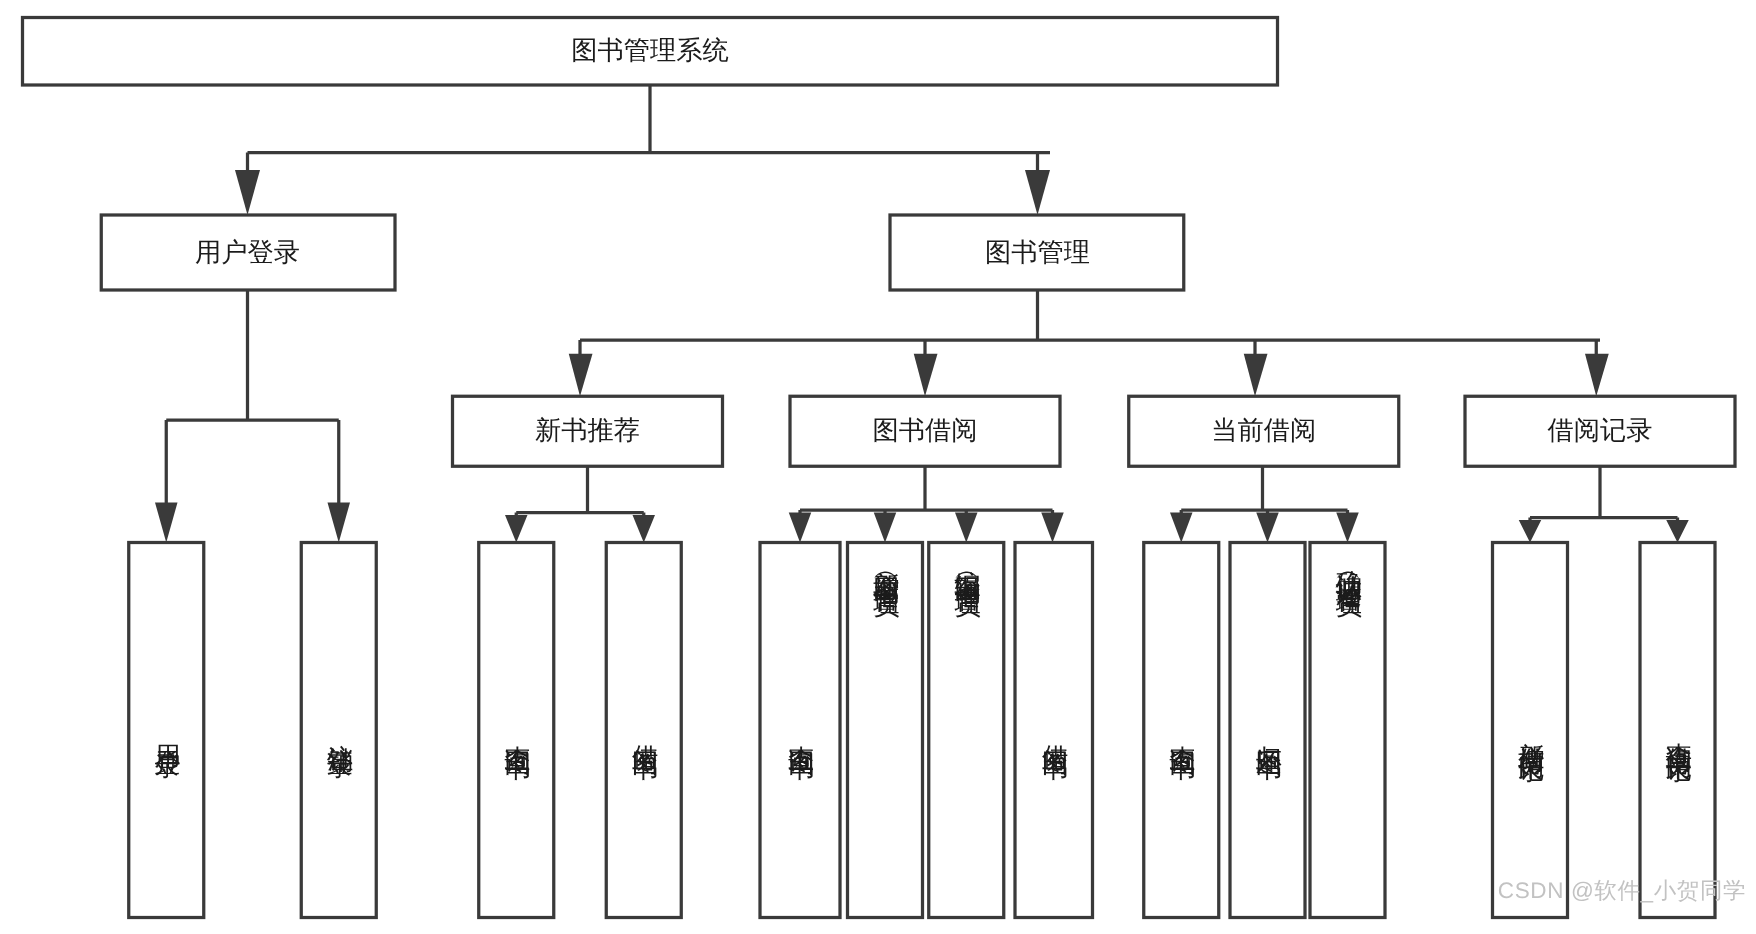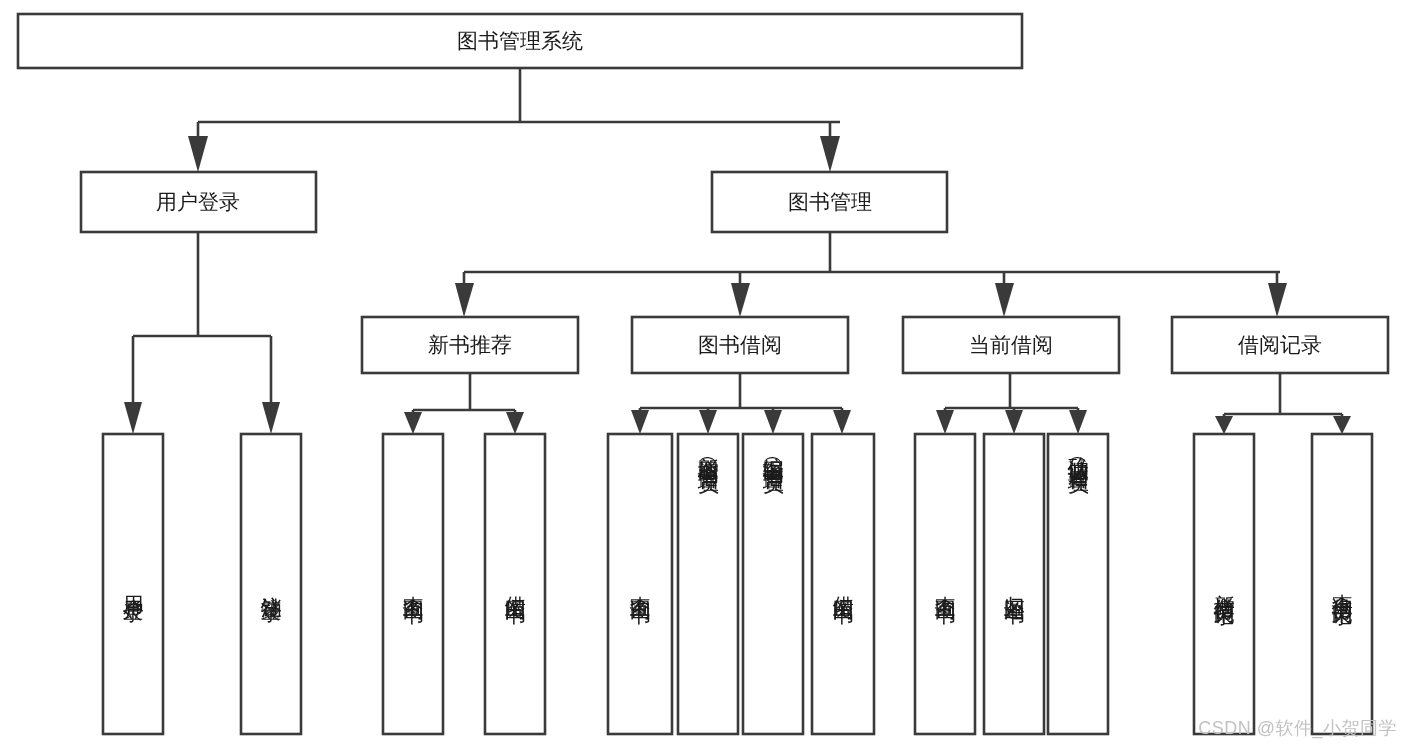--- a/index.html
+++ b/index.html
@@ -62,21 +62,21 @@
     font-family: "Liberation Sans", "DejaVu Sans", sans-serif;
     font-size: 21px;
     line-height: 1.06;
     letter-spacing: 2.5px;
     color: #1b1b1b;
     white-space: nowrap;
   }
   .watermark {
     position: absolute;
     right: 8px;
-    bottom: 4px;
+    bottom: 20px;
     font-family: "Liberation Sans", "DejaVu Sans", sans-serif;
     font-size: 18px;
     color: #c2c2c2;
     letter-spacing: 0.5px;
     white-space: nowrap;
   }
 </style>
 </head>
 <body>
 

